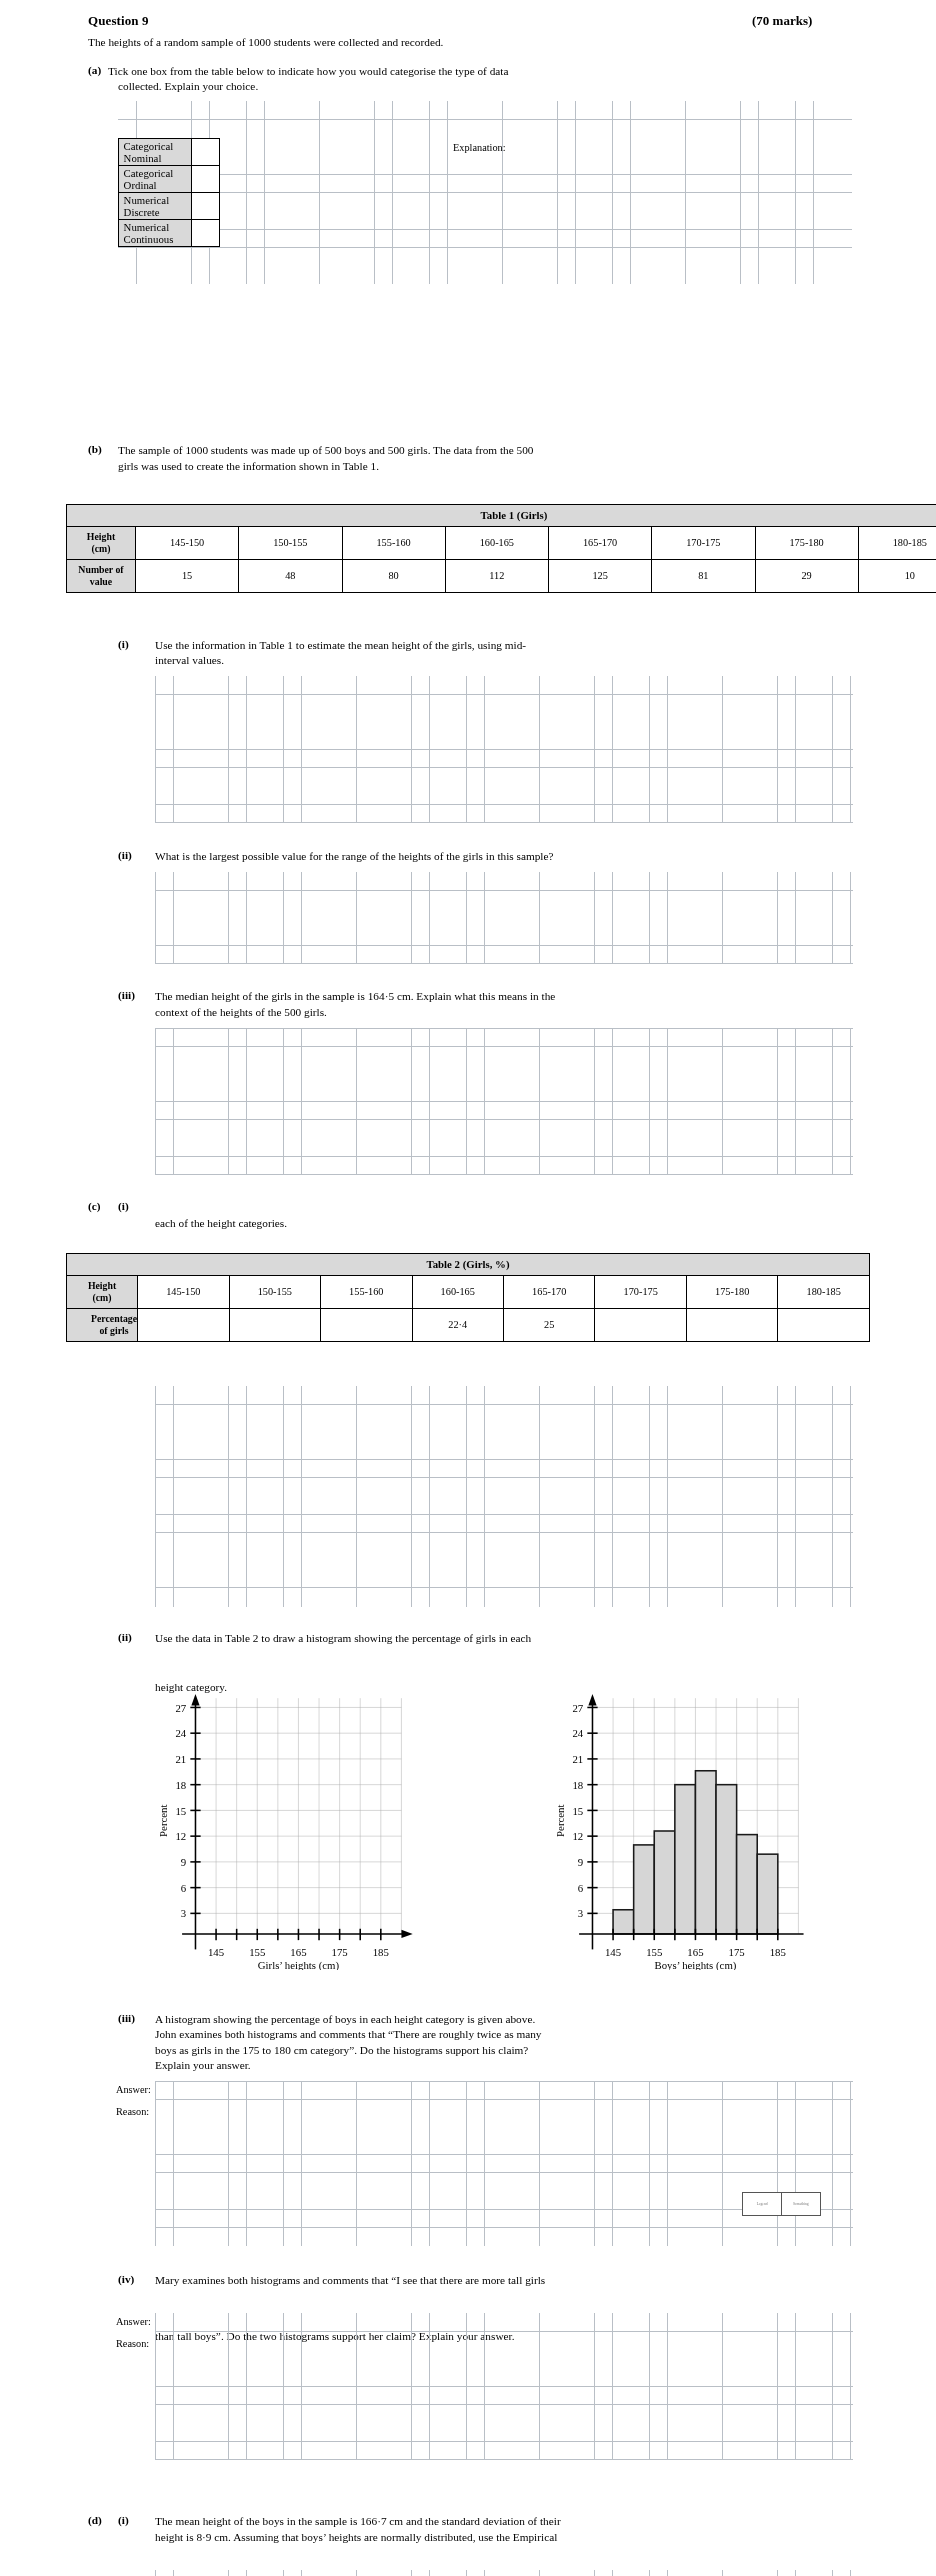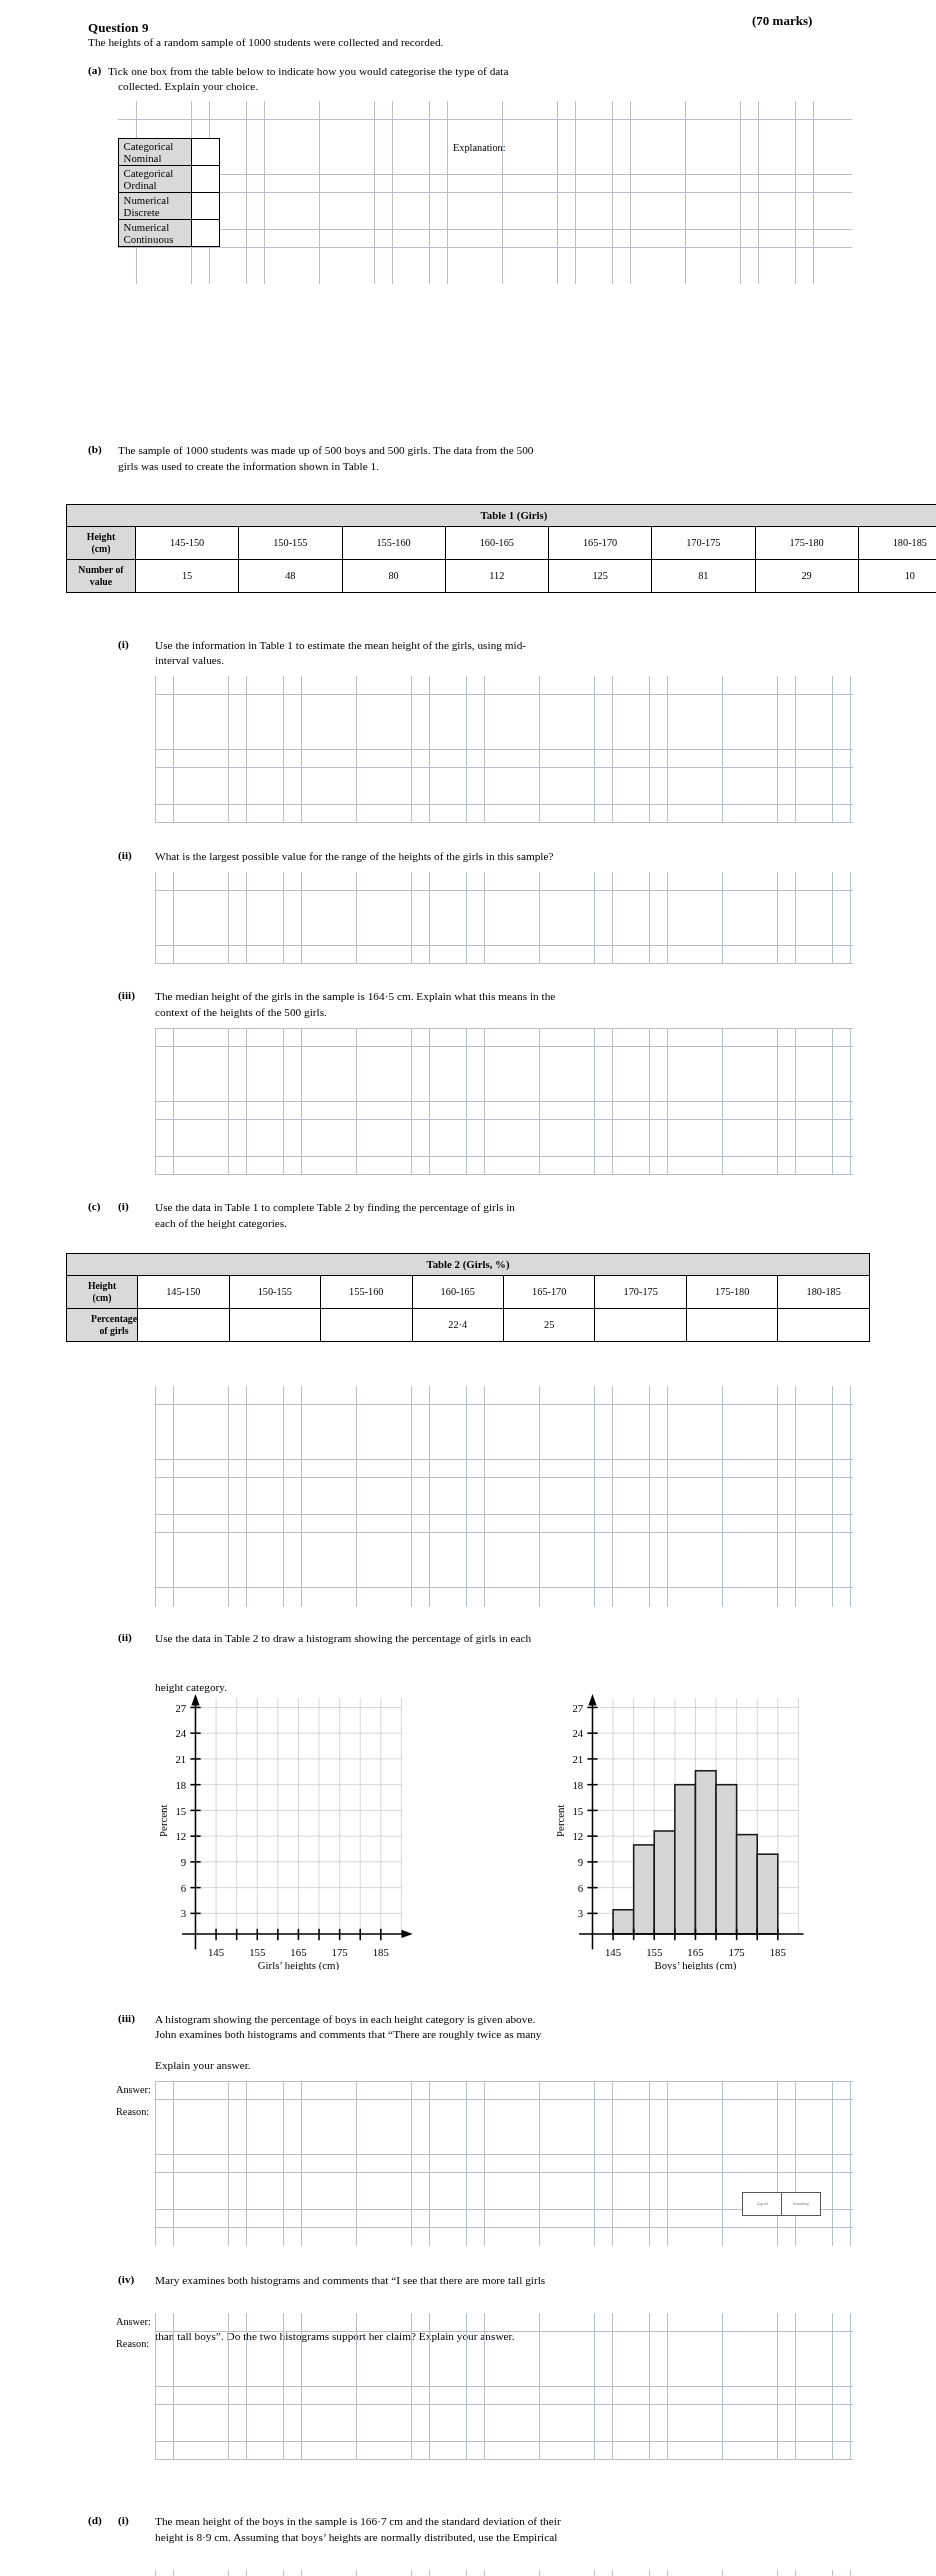--- a/index.html
+++ b/index.html
@@ -9,21 +9,21 @@
     width:937px;
     height:3972px;
     position:relative;
     overflow:hidden;
     font-size:10.8px;
   }
   .page{position:relative;width:937px;height:3972px;}
 
   
   .q-head{
-    position:absolute;font-weight:bold;font-size:13px;letter-spacing:0.1px;margin-top:7px;
+    position:absolute;font-weight:bold;font-size:13px;letter-spacing:0.1px;
   }
   .marks{position:absolute;font-weight:bold;font-size:13px;}
   .stem{position:absolute;font-size:11.3px;line-height:15.5px;}
   .lbl{position:absolute;font-weight:bold;font-size:11.3px;}
   .sub{position:absolute;font-weight:bold;font-size:11.3px;}
   .body-txt{position:absolute;font-size:11.3px;line-height:15.5px;}
   .small-lbl{position:absolute;font-size:10.3px;}
 
   
   .grid{
@@ -164,21 +164,20 @@
   <div class="body-txt" style="left:155px;top:849px;width:716px;">What is the largest possible value for the range of the heights of the girls in this sample?</div>
   <div class="grid" style="left:155px;top:872px;width:698px;height:92px;"></div>
 
   <div class="sub" style="left:118px;top:989px;">(iii)</div>
   <div class="body-txt" style="left:155px;top:989px;width:716px;">The median height of the girls in the sample is 164·5 cm.  Explain what this means in the</div>
   <div class="body-txt" style="left:155px;top:1005px;width:716px;">context of the heights of the 500 girls.</div>
   <div class="grid" style="left:155px;top:1028px;width:698px;height:147px;"></div>
 
   <div class="lbl" style="left:88px;top:1200px;">(c)</div>
   <div class="sub" style="left:118px;top:1200px;">(i)</div>
-  <div class="body-txt" style="left:155px;top:1200px;width:716px;">Use the data in Table 1 to complete Table 2 by finding the percentage of girls in</div>
   <div class="body-txt" style="left:155px;top:1216px;width:716px;">each of the height categories.</div>
 
   <table class="exam" style="left:66px;top:1253px;width:804px;border:1px solid #000;">
     <tbody>
         <tr>
       <td class="ttl" colspan="9" style="height:20.6px;">Table 2 (Girls, %)</td>
     </tr>
     <tr>
       <td class="rowhead" style="width:68px;height:32px;">
         <span>Height</span><br>
@@ -383,20 +382,21 @@
         <text x="450" y="512">185</text>
       </g>
       <text x="-250" y="34" transform="rotate(-90)" font-family="Liberation Serif, serif" font-size="21" text-anchor="middle">Percent</text>
       <text x="290" y="538" font-family="Liberation Serif, serif" font-size="21" text-anchor="middle">Boys’ heights (cm)</text>
     </svg>
   </div>
 
   <div class="sub" style="left:118px;top:2012px;">(iii)</div>
   <div class="body-txt" style="left:155px;top:2012px;width:716px;">A histogram showing the percentage of boys in each height category is given above.</div>
   <div class="body-txt" style="left:155px;top:2027px;width:716px;">John examines both histograms and comments that “There are roughly twice as many</div>
+  <div class="body-txt" style="left:155px;top:2043px;width:716px;">boys as girls in the 175 to 180 cm category”.  Do the histograms support his claim?</div>
   <div class="body-txt" style="left:155px;top:2058px;width:716px;">Explain your answer.</div>
 
   <div class="grid" style="left:155px;top:2081px;width:698px;height:165px;"></div>
   <div class="small-lbl" style="left:116px;top:2084px;">Answer:</div>
   <div class="small-lbl" style="left:116px;top:2106px;">Reason:</div>
 
   <div class="legendbox" style="left:742px;top:2192px;width:77px;height:21.6px;">
     <div>Legend</div>
     <div class="sep"></div>
     <div>Something</div>

